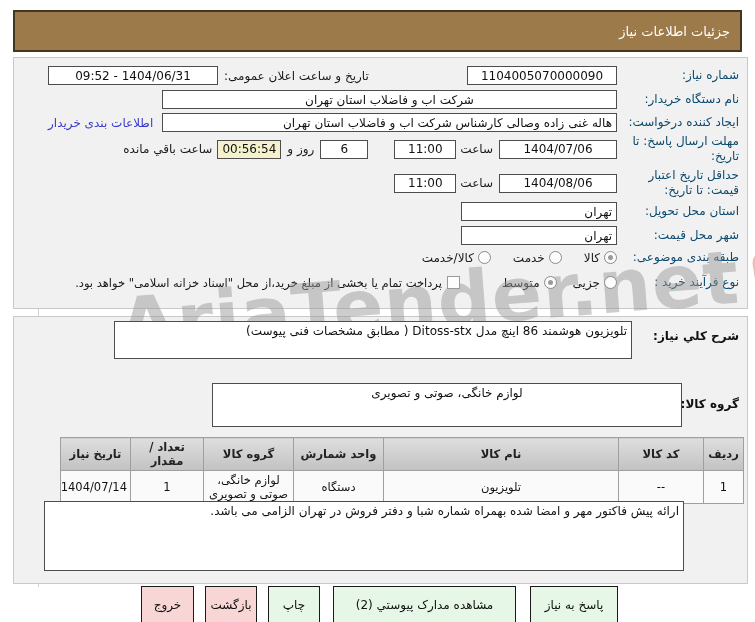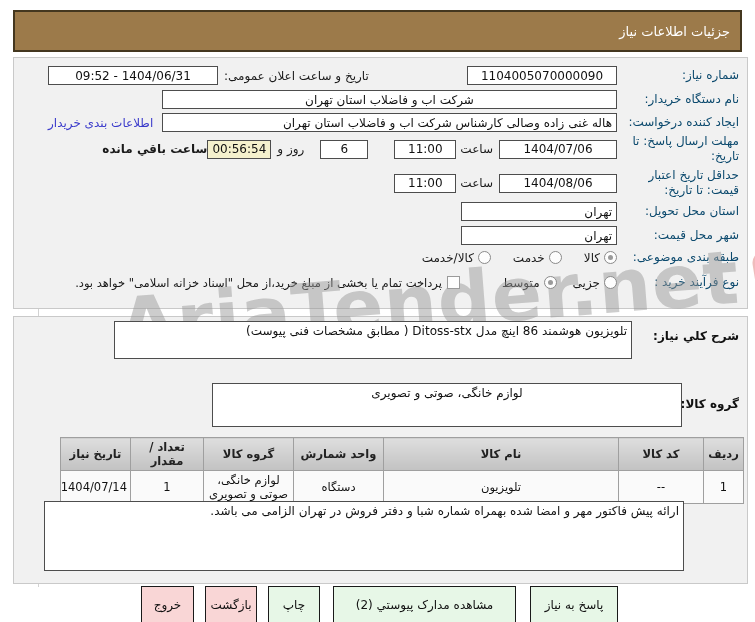--- a/index.html
+++ b/index.html
@@ -100,23 +100,23 @@
       <input class="tb" style="width: 455px; margin-right: 4px;" readonly="" value="هاله غنی زاده وصالی کارشناس شرکت اب و فاضلاب استان تهران">
       <span class="link" style="margin-right:auto; margin-left:26px;">اطلاعات بندی خریدار</span>
     </div>
 
     <div class="row" style="top:76px;">
       <span class="lbl">مهلت ارسال پاسخ: تا تاریخ:</span>
       <input class="tb center" style="width: 118px; margin-right: 4px; text-align: center;" readonly="" value="1404/07/06">
       <span class="opt-label" style="margin-right:6px;">ساعت</span>
       <input class="tb center" style="width: 62px; margin-right: 4px; text-align: center;" readonly="" value="11:00">
       <input class="tb center" style="width: 48px; margin-right: 26px; text-align: center;" readonly="" value="6">
-      <span style="margin-right:16px;">روز و</span>
+      <span style="margin-right:6px;">روز و</span>
       <input class="tb yellow" style="width: 64px; margin-right: 6px;" readonly="" value="00:56:54">
-      <span style="font-weight:bold;">ساعت باقي مانده</span>
+      <span style="margin-right:5px;">ساعت باقي مانده</span>
     </div>
 
     <div class="row" style="top:110px;">
       <span class="lbl">حداقل تاریخ اعتبار قیمت: تا تاریخ:</span>
       <input class="tb center" style="width: 118px; margin-right: 4px; text-align: center;" readonly="" value="1404/08/06">
       <span class="opt-label" style="margin-right:6px;">ساعت</span>
       <input class="tb center" style="width: 62px; margin-right: 4px; text-align: center;" readonly="" value="11:00">
     </div>
 
     <div class="row" style="top:144px;">

